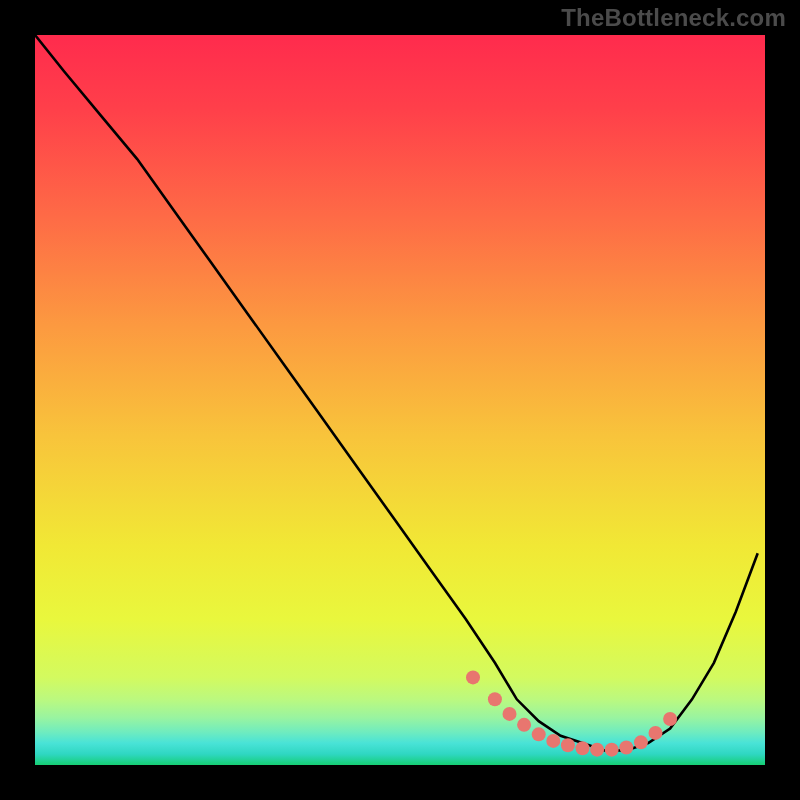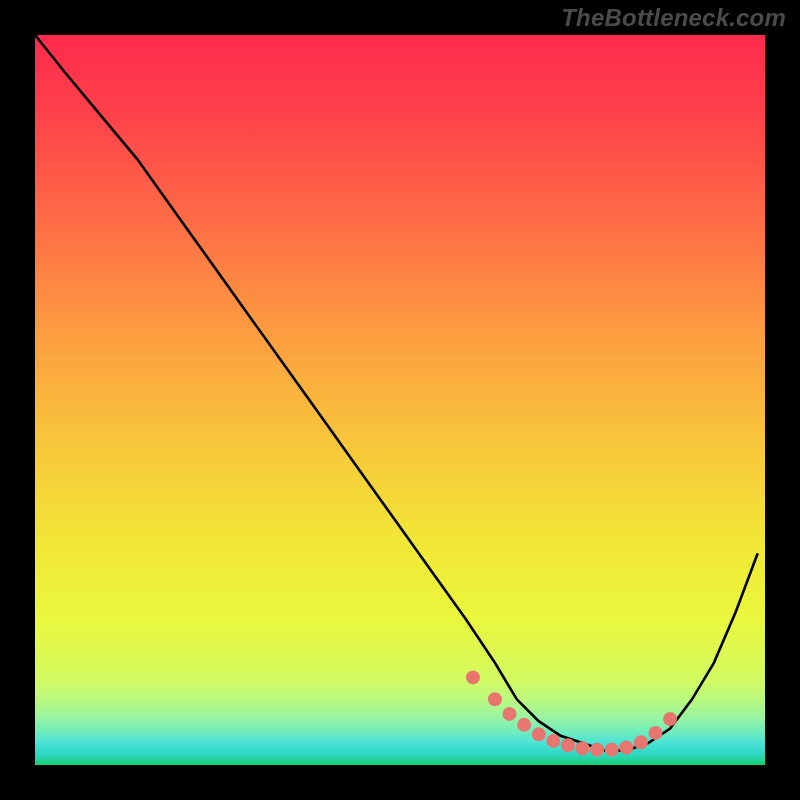--- a/index.html
+++ b/index.html
@@ -19,21 +19,20 @@
   .watermark {
     position: absolute;
     top: 4px;
     right: 14px;
     color: #4b4b4b;
     font-family: Arial, Helvetica, sans-serif;
     font-size: 24px;
     font-weight: bold;
     z-index: 3;
     letter-spacing: 0.2px;
-    font-style: italic;
   }
   svg.plot {
     position: absolute;
     left: 35px;
     top: 35px;
     width: 730px;
     height: 730px;
   }
 </style>
 </head>

